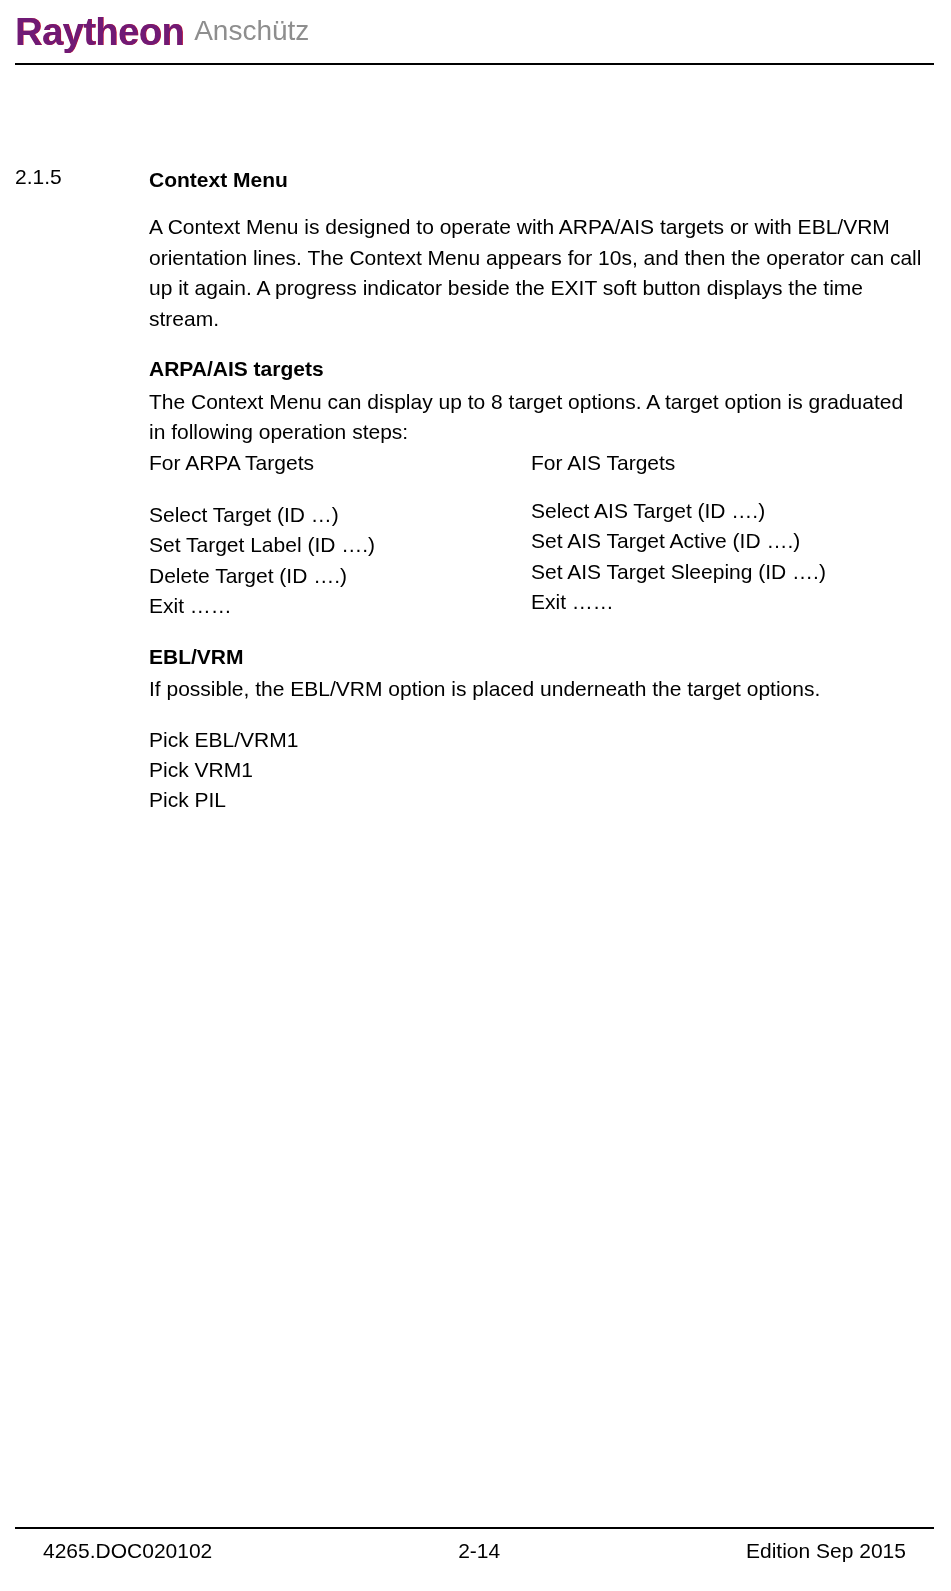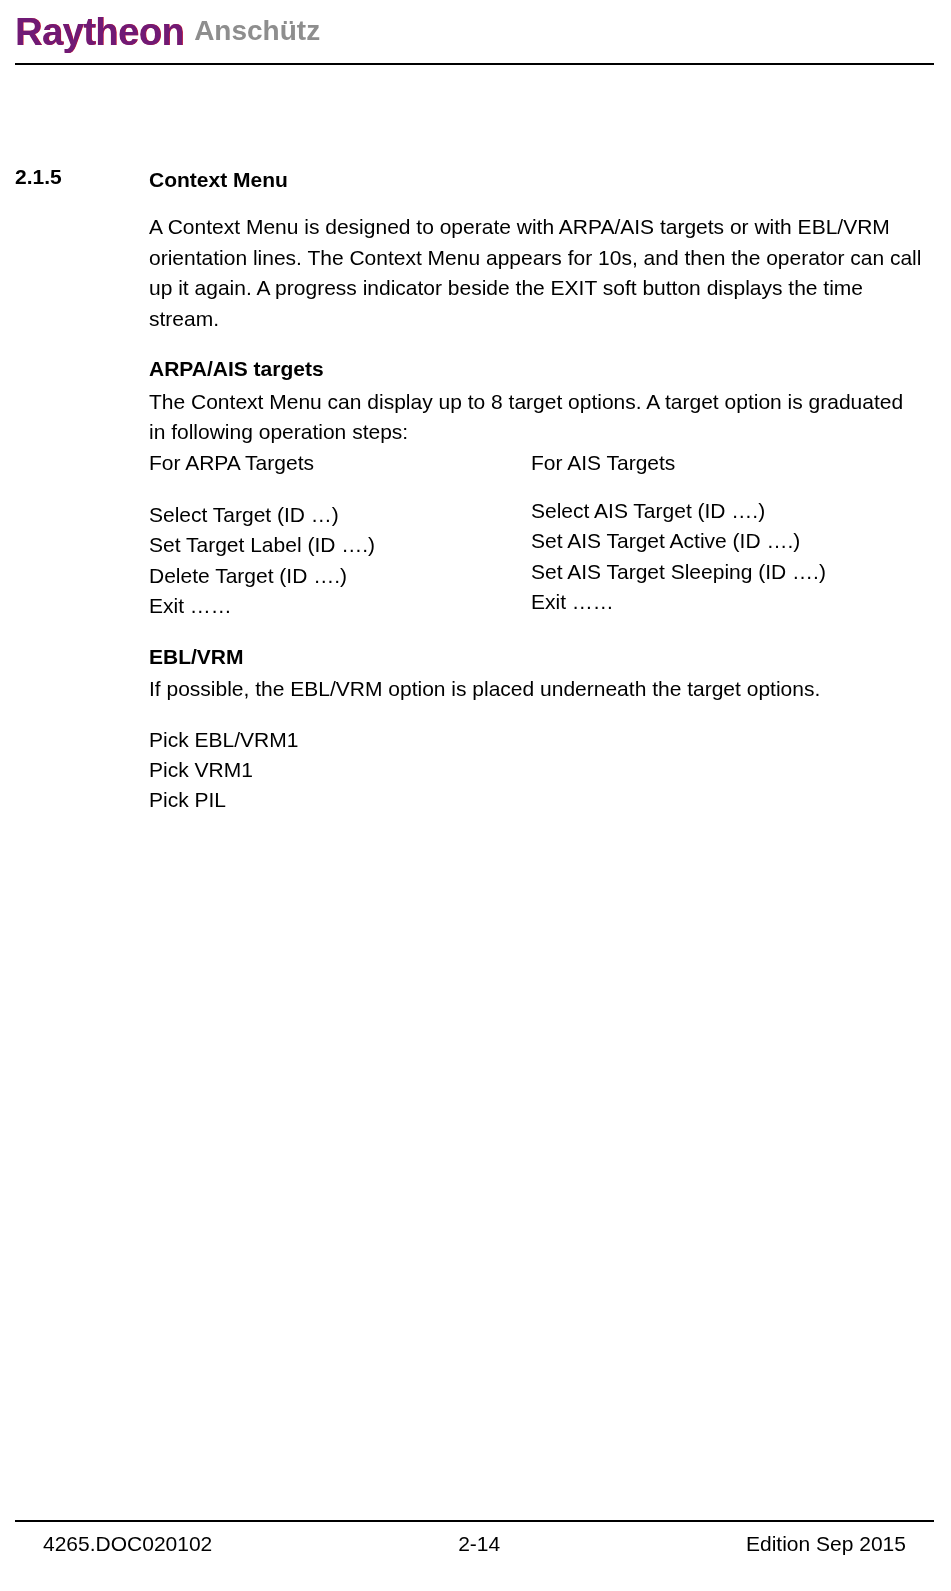--- a/index.html
+++ b/index.html
@@ -44,42 +44,42 @@
       font-family: Arial, sans-serif;
       font-weight: 900;
       font-size: 38px;
       color: #701a75;
       letter-spacing: -0.5px;
       line-height: 1;
       text-shadow: 0.5px 0 0 #d4142a;
     }
     .logo-anschutz {
       font-family: Arial, sans-serif;
-      font-weight: bold;
+      font-weight: normal;
       font-size: 28px;
       color: #8e8e8e;
       letter-spacing: 0px;
       line-height: 1;
       margin-top: -2px;
     }
     .divider {
       border: none;
       border-top: 2px solid #000;
       margin-top: 12px;
     }
     .content {
       margin-top: 100px;
       padding-left: 0px;
     }
     .section-row {
       display: flex;
       align-items: flex-start;
     }
     .section-number {
-      font-weight: bold;
+      font-weight: normal;
       width: 134px;
       flex-shrink: 0;
     }
     .section-body {
       flex: 1;
       line-height: 1.45;
       padding-right: 10px;
     }
     .section-title {
       font-weight: bold;
@@ -112,21 +112,21 @@
     }
     .ebl-section {
       margin-top: 0px;
     }
     .ebl-list {
       margin-top: 20px;
       line-height: 1.45;
     }
     .footer {
       position: absolute;
-      bottom: 35px;
+      bottom: 28px;
       left: 15px;
       right: 17px;
     }
     .footer-divider {
       border: none;
       border-top: 2px solid #000;
       margin-bottom: 10px;
     }
     .footer-row {
       display: flex;

